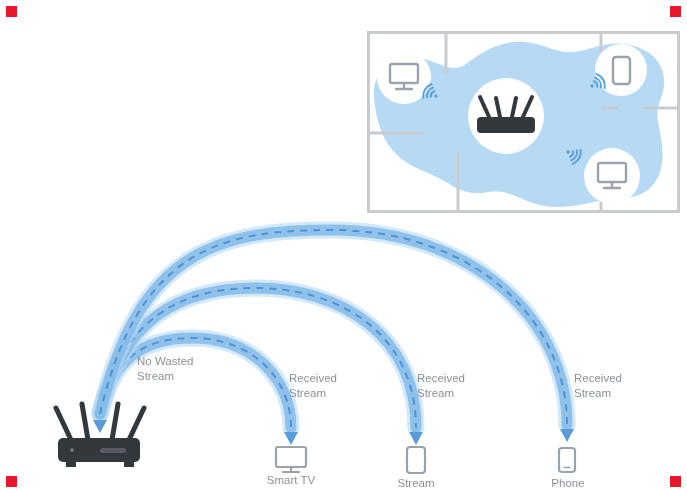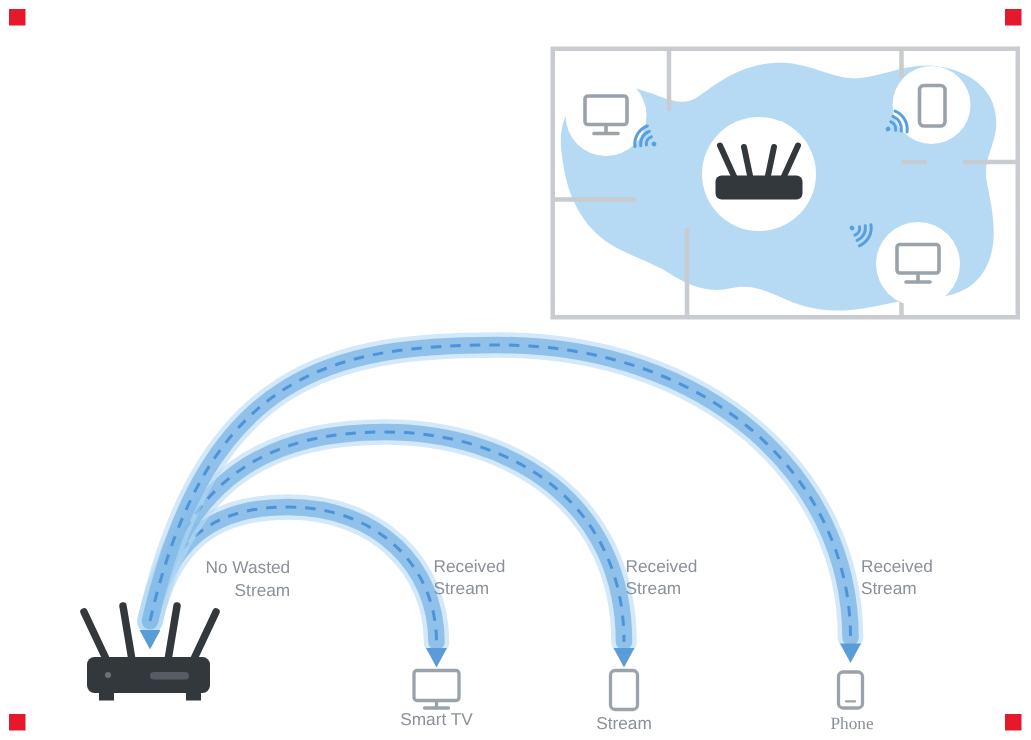--- a/index.html
+++ b/index.html
@@ -12,34 +12,34 @@
   .marker-bl { left:6px;  top:476px; }
   .marker-br { left:670px; top:476px; }
   .diagram-svg { position:absolute; left:0; top:0; }
   .label {
     position:absolute;
     font-size:11.5px;
     line-height:15px;
     color:#8b9199;
     white-space:pre-line;
   }
-  .lbl-no-wasted { left:137px; top:372px;text-align:right; }
+  .lbl-no-wasted { left:137px; top:354px; }
   .lbl-rec-1 { left:289px; top:371px; }
   .lbl-rec-2 { left:417px; top:371px; }
   .lbl-rec-3 { left:574px; top:371px; }
   .device-name {
     position:absolute;
     font-size:11.5px;
     color:#8b9199;
     transform:translateX(-50%);
     white-space:nowrap;
   }
   .name-tv { left:291px; top:474px; }
   .name-tablet { left:416px; top:477px; }
-  .name-phone { left:568px; top:477px;font-family:Liberation Serif, serif; }
+  .name-phone { left:568px; top:477px; }
 </style>
 </head>
 <body>
 
 <div class="canvas">
 
   <div class="corner-marker marker-tl"></div>
   <div class="corner-marker marker-tr"></div>
   <div class="corner-marker marker-bl"></div>
   <div class="corner-marker marker-br"></div>

